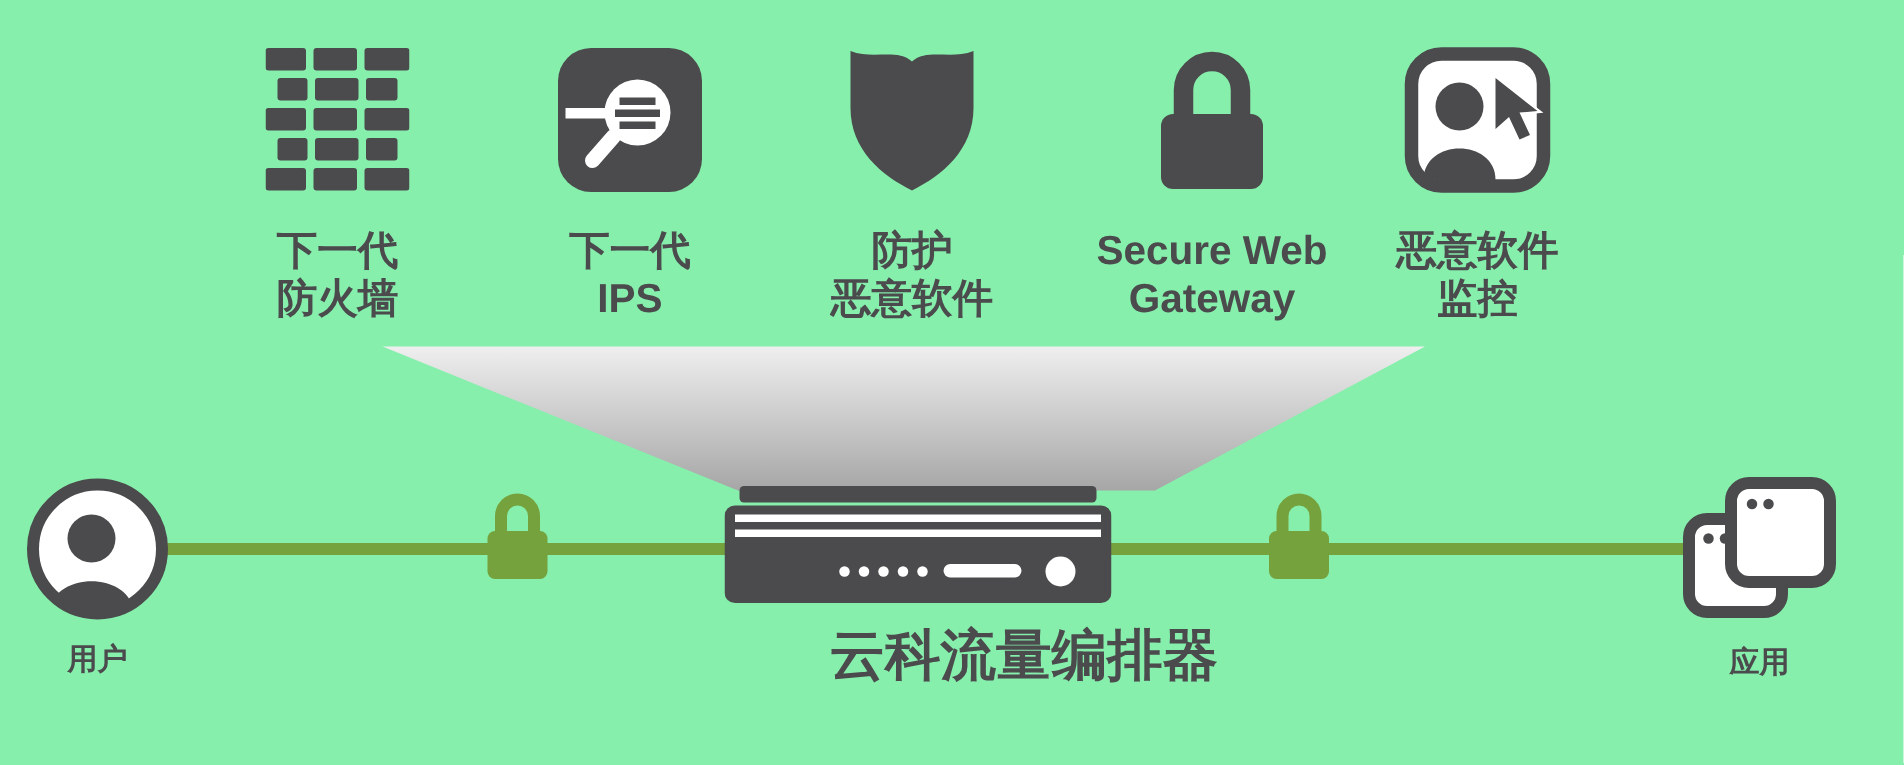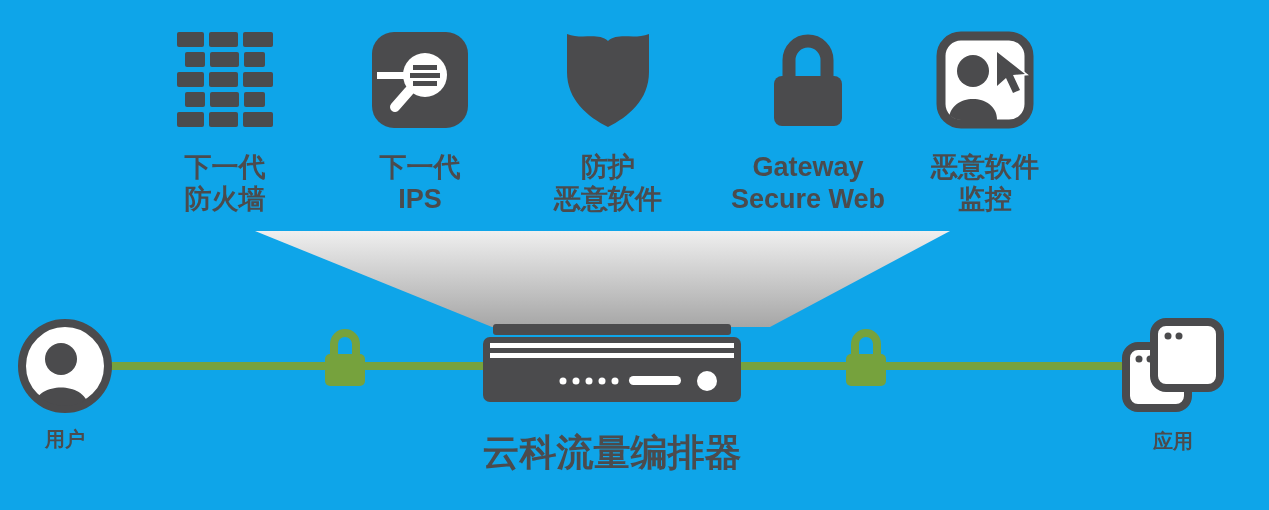--- a/index.html
+++ b/index.html
@@ -1,17 +1,17 @@
 <!DOCTYPE html>
 <html><head>
 <meta charset="utf-8">
 <style>
   html, body { margin:0; padding:0; background:#ffffff; }
   .canvas {
-    position:relative; width:1269px; height:510px; background:#0ea5e9;
+    position:relative; width:1269px; height:510px; background:#86efac;
     font-family:"Liberation Sans","DejaVu Sans",sans-serif; overflow:hidden;
   }
   .layer { position:absolute; left:0; top:0; }
   .service { position:absolute; top:24px; width:220px; text-align:center; }
   .icon-box { height:112px; display:flex; align-items:center; justify-content:center; }
   .service-label { margin-top:16px; font-size:27px; font-weight:bold; color:#4b4b4d; line-height:1.18; }
   .abs { position:absolute; }
   .endpoint-label { position:absolute; text-align:center; font-size:20px; font-weight:bold; color:#4b4b4d; }
   .orchestrator-label { position:absolute; text-align:center; font-size:37px; font-weight:bold; color:#4b4b4d; }
 </style>
@@ -92,22 +92,22 @@
   </div>
 
   <div class="service" style="left:698px">
     <div class="icon-box">
       <svg width="92" height="100" viewBox="0 0 92 100">
         <path d="M27,50 L27,30 a19,19 0 0 1 38,0 L65,50" fill="none" stroke="#4b4b4d" stroke-width="13"></path>
         <rect x="12" y="46" width="68" height="50" rx="8" fill="#4b4b4d"></rect>
       </svg>
     </div>
     <div class="service-label">
+      <div>Secure Web</div>
       <div>Gateway</div>
-      <div>Secure Web</div>
     </div>
   </div>
 
   <div class="service" style="left:875px">
     <div class="icon-box">
       <svg width="100" height="100" viewBox="0 0 100 100">
         <defs>
             <clipPath id="uxclip">
               <rect x="10" y="10" width="80" height="80" rx="16"></rect>
             </clipPath>
@@ -182,16 +182,16 @@
       </g>
       <g>
         <rect x="33" y="8" width="66" height="66" rx="12" fill="#ffffff" stroke="#4b4b4d" stroke-width="8"></rect>
         <circle cx="47" cy="22" r="3.5" fill="#4b4b4d"></circle>
         <circle cx="58" cy="22" r="3.5" fill="#4b4b4d"></circle>
       </g>
     </svg>
   </div>
 
   <div class="endpoint-label" style="left:13px; top:426px; width:104px;">用户</div>
-  <div class="orchestrator-label" style="left:412px; top:428px; width:400px;">云科流量编排器</div>
+  <div class="orchestrator-label" style="left:412px; top:412px; width:400px;text-align:right;">云科流量编排器</div>
   <div class="endpoint-label" style="left:1121px; top:428px; width:104px;">应用</div>
 
 </div>
 
 </body></html>

